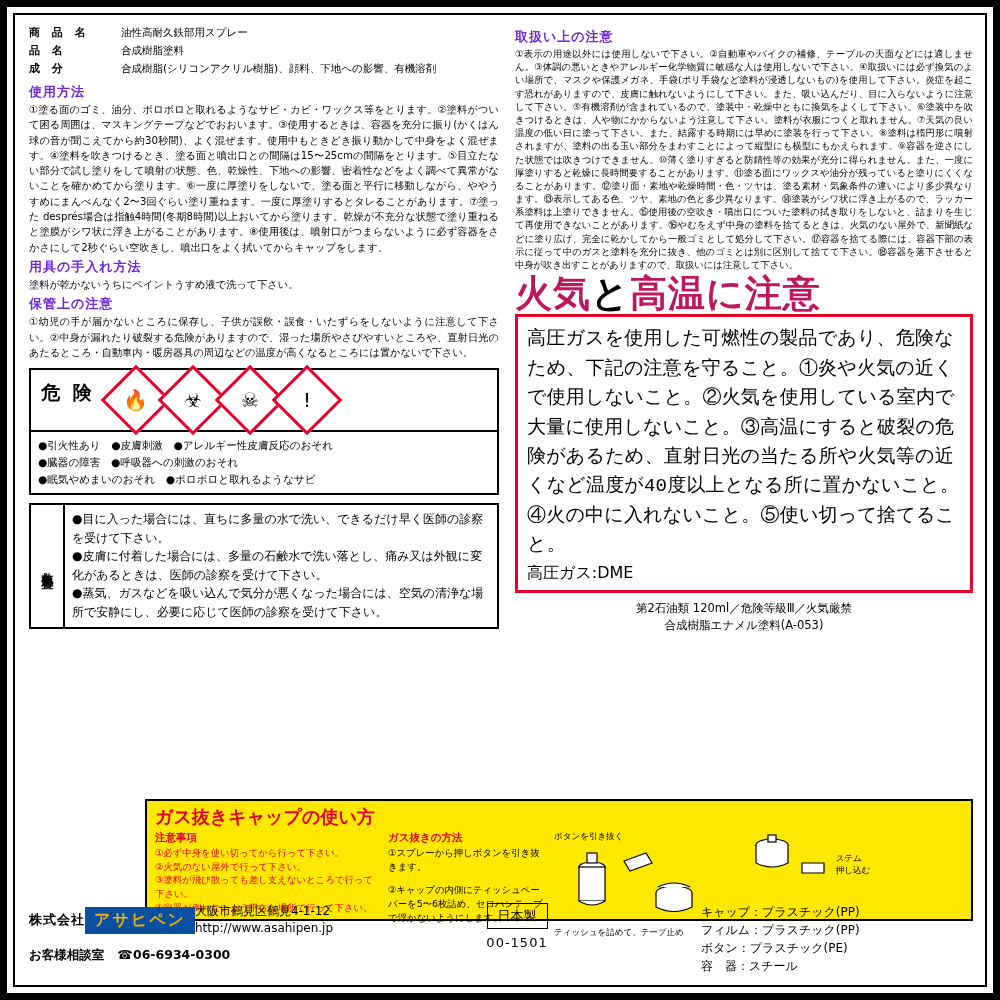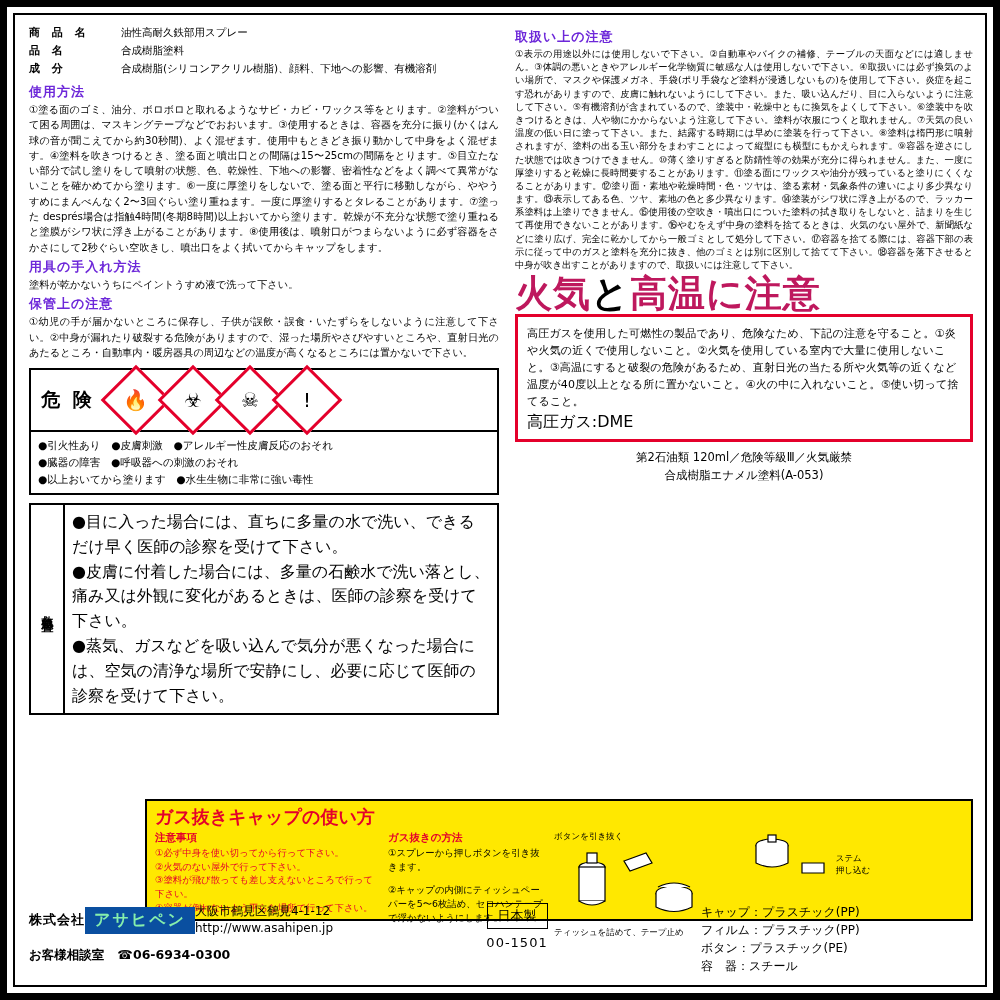--- a/index.html
+++ b/index.html
@@ -17,40 +17,40 @@
   .spec{width:100%;border-collapse:collapse;margin-bottom:4px;}
   .spec td{vertical-align:top;padding:0 0 3px 0;font-size:11px;}
   .spec td.lbl{width:92px;font-weight:bold;letter-spacing:4px;white-space:nowrap;}
   .spec td.val{font-size:10.5px;line-height:1.42;}
 
   .hdr{font-weight:bold;font-size:13px;color:#6d28d9;margin:3px 0 1px 0;letter-spacing:1px;}
   .red{color:#e4002b;}
 
   
   .dangerbox{border:2px solid #000;margin-top:8px;}
-  .dangerrow{display:flex;align-items:center;border-bottom:2px solid #000;}
+  .dangerrow{display:flex;align-items:flex-start;border-bottom:2px solid #000;}
   .dangerword{width:74px;text-align:center;font-size:19px;font-weight:bold;letter-spacing:3px;padding:10px 0;}
   .ghs{display:flex;gap:7px;padding:5px 6px;}
   .ghs .dia{width:44px;height:44px;transform:rotate(45deg);border:3px solid #e4002b;background:#fff;
             display:flex;align-items:center;justify-content:center;}
   .ghs .dia span{transform:rotate(-45deg);font-size:20px;line-height:1;color:#000;}
   .dangerlist{padding:5px 7px;font-size:10.6px;line-height:1.6;border-radius:11px;}
 
   
   .aidbox{border:2px solid #000;margin-top:8px;display:flex;}
   .aidlabel{width:32px;border-right:2px solid #000;display:flex;align-items:center;justify-content:center;
             font-size:12px;font-weight:bold;}
   .aidlabel span{writing-mode:vertical-rl;letter-spacing:2px;}
-  .aidbody{flex:1;padding:5px 7px;font-size:16px;line-height:1.55;}
+  .aidbody{flex:1;padding:5px 7px;font-size:12px;line-height:1.55;}
 
   
   .fire-title{background:#fff;border:0;margin-top:4px;}
   .fire-title .big{color:#be185d;font-weight:bold;font-size:37px;letter-spacing:1px;line-height:1;}
   .firebox{border:3px solid #e4002b;padding:8px 9px 6px 9px;margin-top:2px;}
-  .firebody{font-size:11px;line-height:1.55;letter-spacing:0.2px;}
+  .firebody{font-size:19px;line-height:1.55;letter-spacing:0.2px;font-family:Liberation Mono, monospace;}
   .gas{font-size:16px;margin-top:2px;}
   .oil{text-align:center;font-size:11.5px;line-height:1.5;margin-top:7px;}
 
   
   .yellow{position:absolute;left:130px;top:784px;width:828px;height:122px;background:#ffe800;
           border:2px solid #000;box-sizing:border-box;}
   .y-title{color:#e4002b;font-weight:bold;font-size:18px;padding:4px 0 0 8px;}
   .y-cols{display:flex;padding:0 6px;}
   .ycol{padding:2px 6px 0 2px;}
   .ycol.c1{width:228px;}
@@ -58,21 +58,21 @@
   .ycol.c3{width:186px;}
   .ycol.c4{width:216px;}
   .ysub{color:#e4002b;font-weight:bold;font-size:10.5px;margin-bottom:1px;}
   .ytxt{font-size:9.4px;line-height:1.45;}
   .ytxt.red{color:#e4002b;}
 
   
   .footer{position:absolute;left:14px;right:14px;bottom:8px;height:74px;}
   .brandrow{display:flex;align-items:center;gap:0;}
   .kk{font-size:13px;font-weight:bold;letter-spacing:1px;}
-  .logo{background:#0a4fa0;color:#86efac;font-weight:bold;font-size:16px;padding:3px 9px;letter-spacing:2px;}
+  .logo{background:#0a4fa0;color:#eab308;font-weight:bold;font-size:16px;padding:3px 9px;letter-spacing:2px;}
   .addr{font-size:12px;line-height:1.45;}
   .cons{font-size:12.5px;font-weight:bold;margin-top:9px;}
   .madein{border:1.6px solid #000;padding:3px 10px;font-size:13px;display:inline-block;}
   .code{font-size:13px;margin-top:6px;letter-spacing:1px;}
   .mat{font-size:12px;line-height:1.5;}
 
   .arrowlbl{font-size:8.5px;}
   .can{stroke:#000;fill:#fff;stroke-width:1.2;}
 </style>
 </head>
@@ -123,21 +123,21 @@
                 <span>☠</span>
               </div>
           <div class="dia">
                 <span>!</span>
               </div>
         </div>
       </div>
       <div class="dangerlist">
         <div>●引火性あり　●皮膚刺激　●アレルギー性皮膚反応のおそれ</div>
         <div>●臓器の障害　●呼吸器への刺激のおそれ</div>
-        <div>●以上おいてから塗ります　●水生生物に非常に強い毒性</div>
+        <div>●眠気やめまいのおそれ　●ボロボロと取れるようなサビ</div>
       </div>
     </div>
 
     <div class="aidbox">
       <div class="aidlabel">
         <span>救急処置</span>
       </div>
       <div class="aidbody">
         <div>●目に入った場合には、直ちに多量の水で洗い、できるだけ早く医師の診察を受けて下さい。</div>
         <div>●皮膚に付着した場合には、多量の石鹸水で洗い落とし、痛み又は外観に変化があるときは、医師の診察を受けて下さい。</div>

